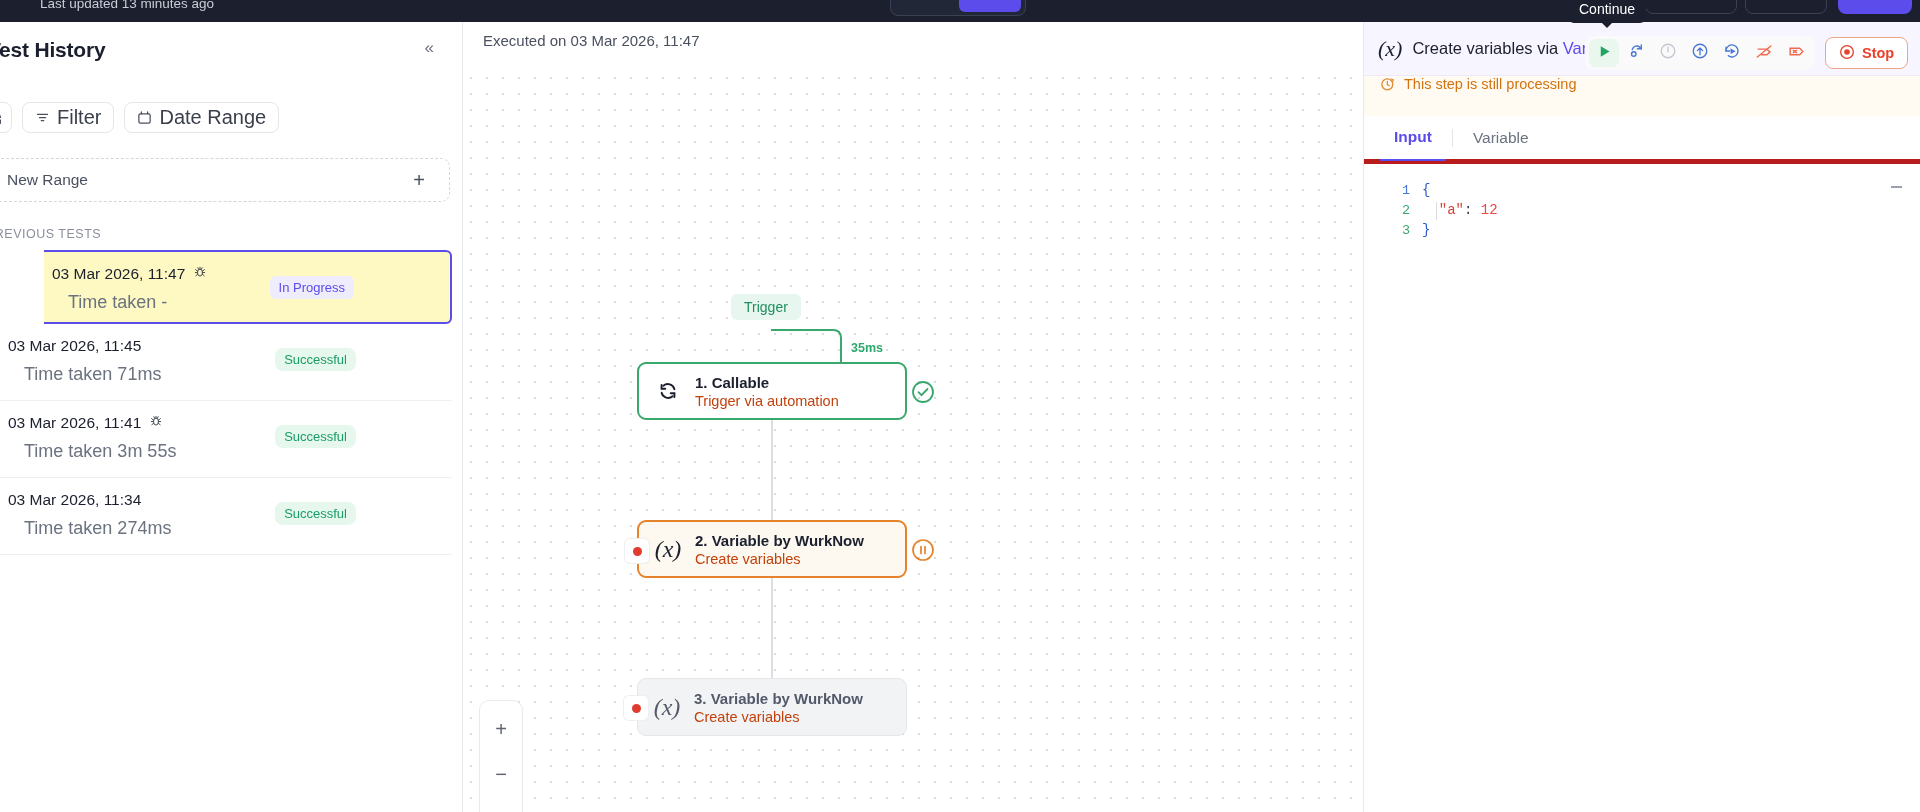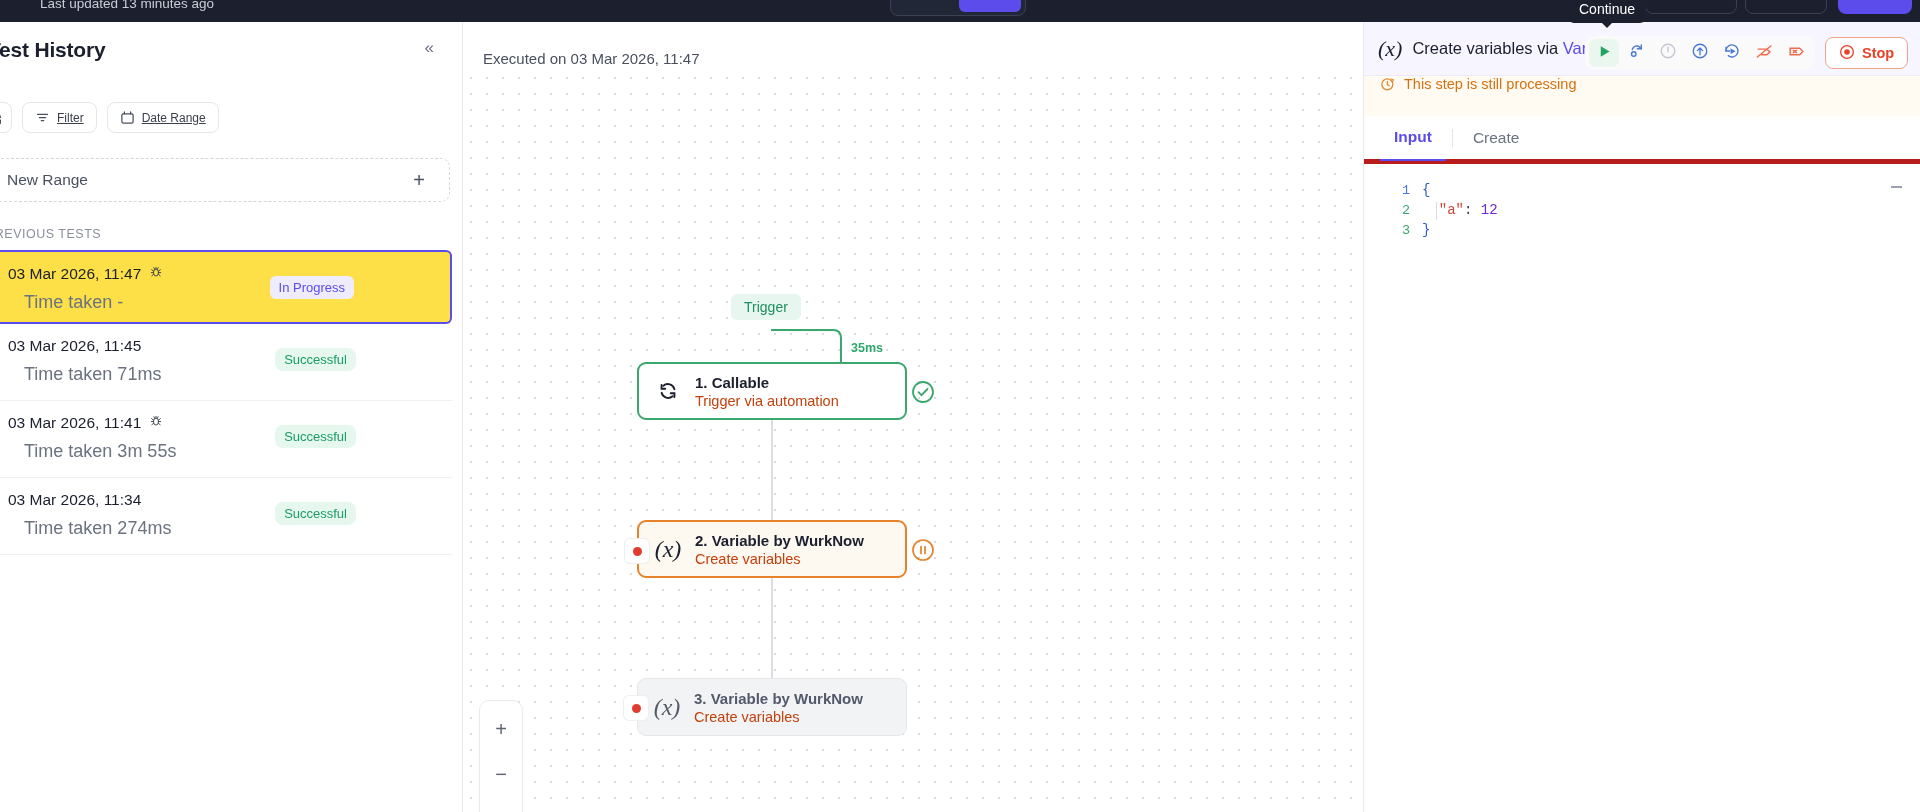--- a/index.html
+++ b/index.html
@@ -75,21 +75,21 @@
     position: absolute; right: 28px; top: 17px;
     font-size: 17px; color: #6b7280; cursor: pointer; line-height: 1;
   }
   .sb-tools {
     position: absolute; left: -22px; top: 80px;
     display: flex; gap: 10px; align-items: center;
   }
   .tool-btn {
     height: 31px; border: 1px solid #e4e6eb; border-radius: 8px;
     background: #fff; display: flex; align-items: center; gap: 7px;
-    padding: 0 12px; font-size: 12px; color: #3a3f4b; cursor: pointer; text-decoration: underline;
+    padding: 0 12px; font-size: 20px; color: #3a3f4b; cursor: pointer;
   }
   .tool-btn.icononly { padding: 0 8px; }
   .tool-btn svg { display: block; }
 
   .new-test {
     position: absolute; left: -18px; top: 136px;
     width: 468px; height: 44px;
     border: 1.4px dashed #d3d6dd; border-radius: 9px;
     display: flex; align-items: center; justify-content: space-between;
     padding: 0 24px; cursor: pointer; background:#fff;
@@ -101,25 +101,26 @@
     position: absolute; left: -14px; top: 205px;
     font-size: 12.5px; letter-spacing: 0.5px; color: #8a8f9c; font-weight: 500;
   }
 
   .test-list { position: absolute; left: 0; top: 228px; width: 452px; }
   .test-item {
     position: relative; height: 77px; padding: 14px 0 0 0;
     border-bottom: 1px solid #eef0f3; cursor: pointer; background:#fff;
   }
   .test-item.active {
-    background: #fde047;
+    background: #fef9c3;
     border-top: 2.2px solid #5b4ceb; border-bottom: 2.2px solid #5b4ceb;
     border-right: 2.2px solid #5b4ceb;
     border-radius: 0 6px 6px 0;
     height: 74px;
+    margin-left: 44px;
   }
   .ti-date {
     position: absolute; left: 8px; top: 13px;
     font-size: 15.5px; color: #1b1f2e; font-weight: 500;
     display: flex; align-items: center; gap: 8px;
   }
   .ti-time {
     position: absolute; left: 24px; top: 40px;
     font-size: 18px; color: #6b7280;
   }
@@ -139,21 +140,21 @@
     background-color: #ffffff;
     background-image: radial-gradient(#d9dbe0 1px, transparent 1px);
     background-size: 16px 16px;
     overflow: hidden;
   }
   .canvas-head {
     position: absolute; left: 0; top: 0; width: 900px; height: 42px;
     background: #ffffff; z-index: 5;
   }
   .canvas-head-text {
-    position: absolute; left: 20px; top: 28px;
+    position: absolute; left: 20px; top: 10px;
     font-size: 15px; color: #4a5060; font-weight: 500;
   }
 
   .trigger-chip {
     position: absolute; left: 268px; top: 272px;
     background: #e7f6ee; color: #1f8f5f;
     font-size: 14px; padding: 5px 13px; border-radius: 6px;
   }
   .ms-label {
     position: absolute; left: 388px; top: 319px;
@@ -255,21 +256,21 @@
   .code-row { display: flex; height: 20px; align-items: center; }
   .code-gutter {
     width: 36px; text-align: right; padding-right: 12px;
     color: #4a78d6; font-size: 13.5px;
   }
   .code-gutter.g2 { color: #3aa76d; }
   .code-text { white-space: pre; }
   .c-brace { color: #2f59c7; }
   .c-key { color: #d1473a; }
   .c-colon { color: #3a3f4b; }
-  .c-num { color: #6d28d9; }
+  .c-num { color: #ef4444; }
   .code-indentline {
     position: absolute; left: 50px; top: 22px; width: 1px; height: 18px;
     background: #d9dbe0;
   }
   .scroll-tick {
     position: absolute; right: 4px; top: 6px; width: 11px; height: 2px;
     background: #9aa0ad;
   }
 
   
@@ -558,21 +559,21 @@
             <path d="M11 8v4.8l3 1.8"></path>
             <path d="M17 4.5l3 1.5-1.5 2.6"></path>
         </svg>
       </span>
       <span>This step is still processing</span>
     </div>
 
     <div class="panel-tabs">
       <div class="tab active">Input</div>
       <div class="tab-div"></div>
-      <div class="tab">Create</div>
+      <div class="tab">Variable</div>
     </div>
 
     <div class="code-area">
       <div class="scroll-tick"></div>
       <div class="code-indentline"></div>
       <div class="code-row">
         <span class="code-gutter">1</span>
         <span class="code-text"><span class="c-brace">{</span></span>
       </div>
       <div class="code-row">

